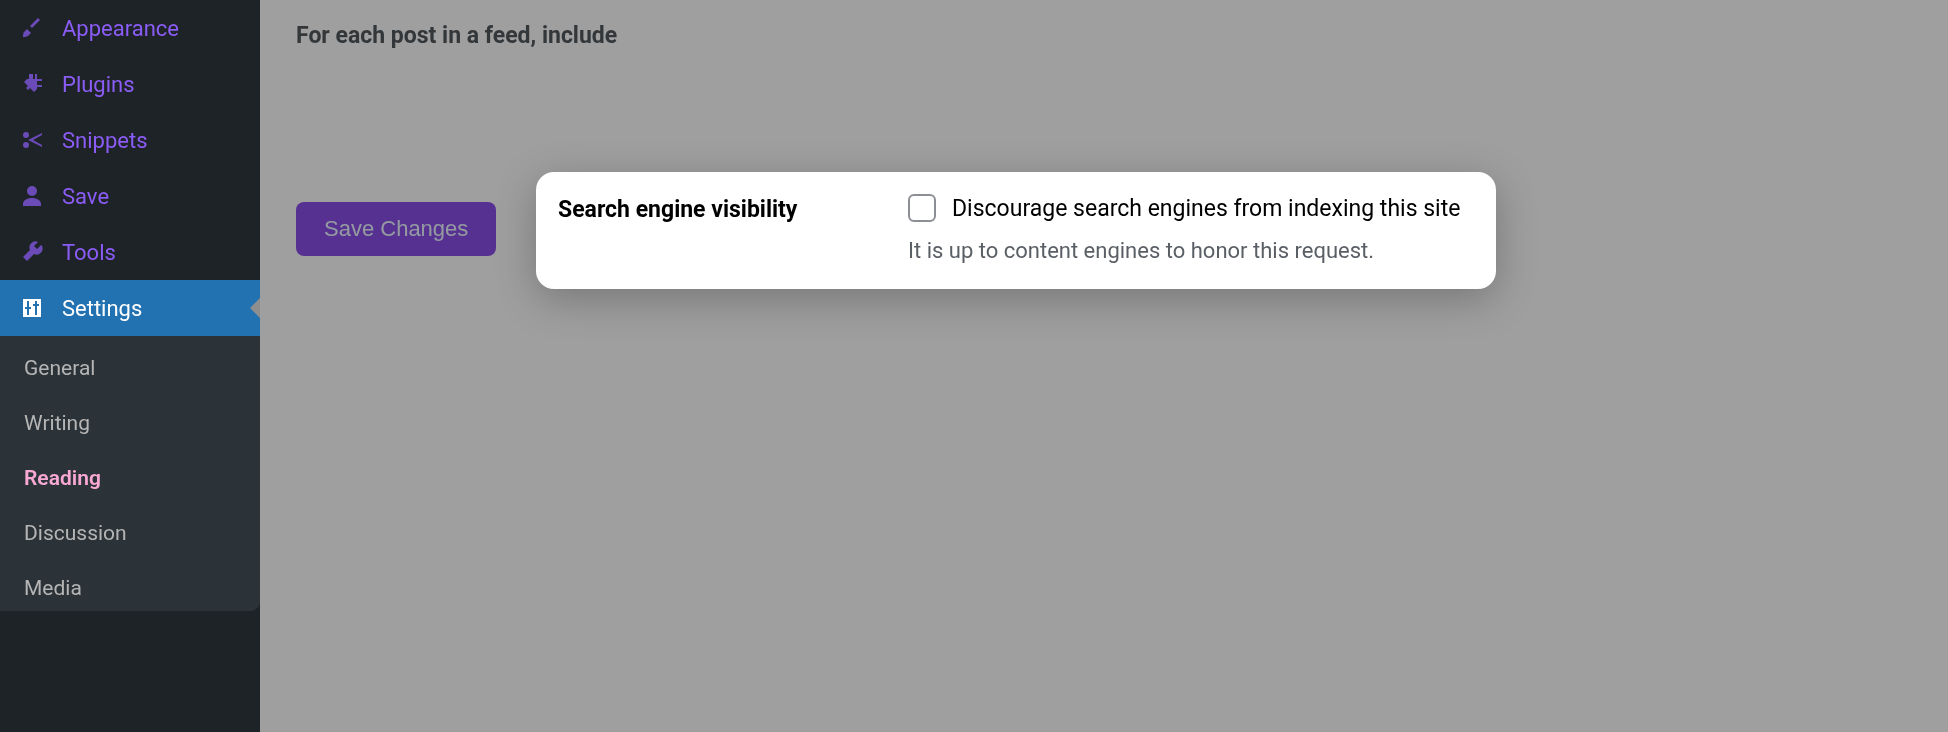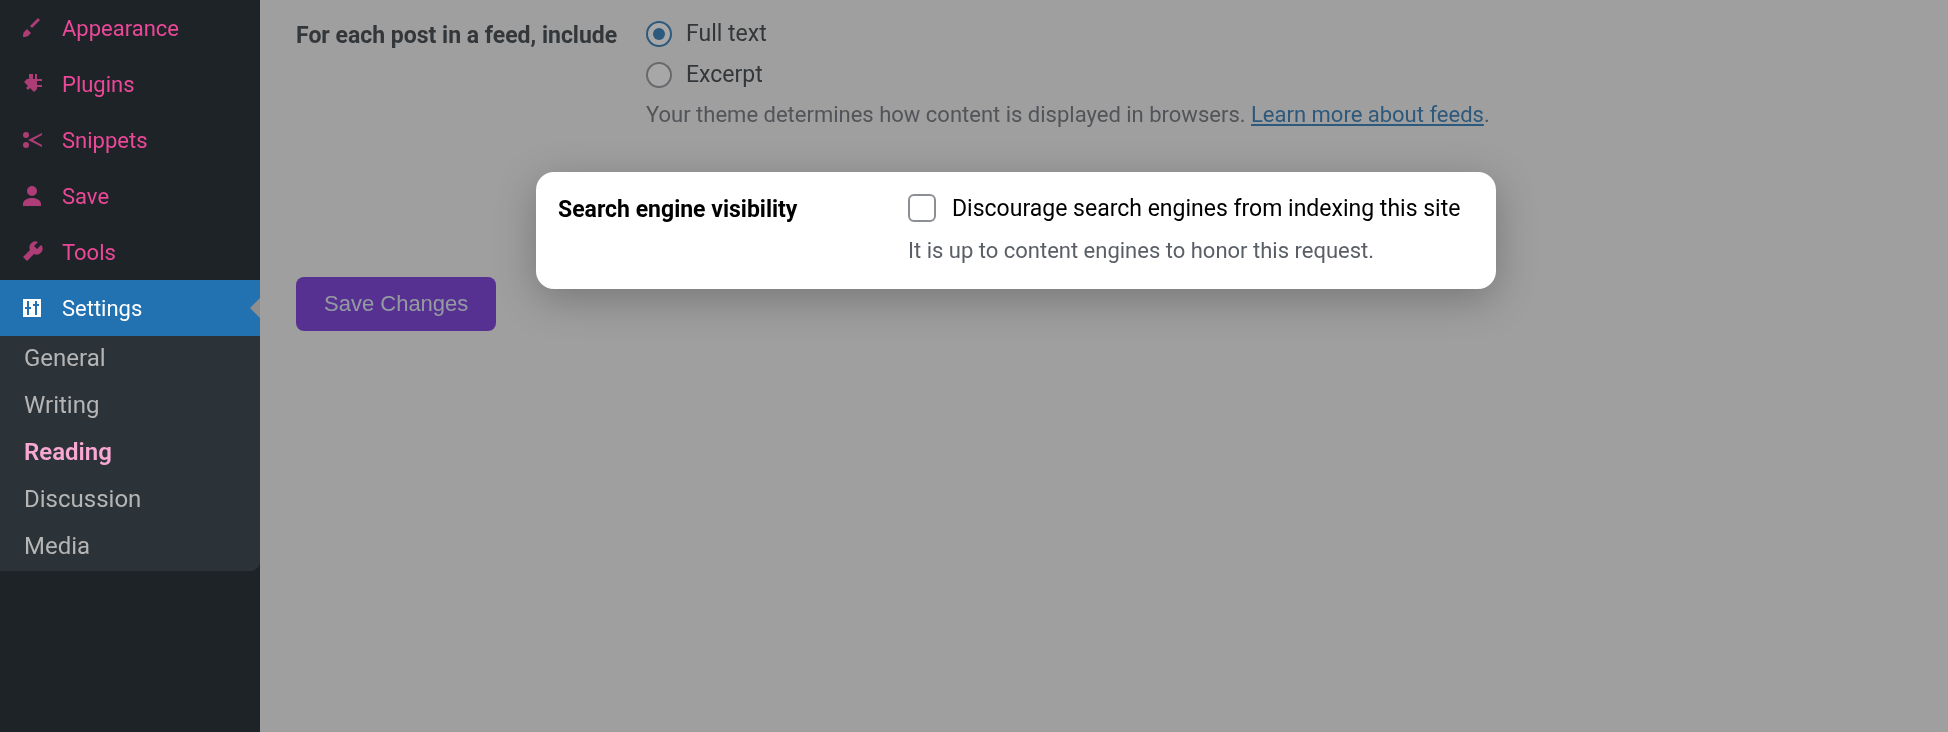--- a/index.html
+++ b/index.html
@@ -11,21 +11,21 @@
     width: 260px;
     background: #1d2327;
     color: #f0f0f1;
     height: 100%;
     flex-shrink: 0;
   }
   .menu-item {
     display: flex;
     align-items: center;
     padding: 14px 18px;
-    color: #ec4899;
+    color: #8b5cf6;
     font-size: 22px;
     cursor: pointer;
   }
   .menu-item .icon {
     width: 28px;
     height: 28px;
     margin-right: 16px;
     opacity: 0.7;
     display: flex;
     align-items: center;
@@ -45,22 +45,22 @@
     transform: translateY(-50%);
     border-top: 10px solid transparent;
     border-bottom: 10px solid transparent;
     border-right: 10px solid #8e8e8e;
   }
   .submenu {
     background: #2c3338;
     border-radius: 0 0 10px 0;
   }
   .sub-item {
-    padding: 8px 20px 11px 24px;
-    font-size: 24px;
+    padding: 20px 20px 11px 24px;
+    font-size: 21px;
     color: #b5b5b5;
     cursor: pointer;
   }
   .sub-item.current {
     color: #f9a8d4;
     font-weight: 600;
   }
 
   
   .main {
@@ -227,33 +227,20 @@
     <div class="sub-item">Media</div>
   </div>
 </div>
 
 <div class="main">
 
   <div class="content">
     
     <div class="form-row">
       <div class="form-label">For each post in a feed, include</div>
-      <div class="form-field">
-        <div class="radio-row">
-          <span class="radio checked"></span>
-          <span>Full text</span>
-        </div>
-        <div class="radio-row">
-          <span class="radio"></span>
-          <span>Excerpt</span>
-        </div>
-        <div class="desc">
-          <span>Your theme determines how content is displayed in browsers. </span><a href="#" class="link">Learn more about feeds</a><span>.</span>
-        </div>
-      </div>
     </div>
 
     
     <div class="form-row" style="visibility:hidden; height:110px;"></div>
 
     <button class="save-btn">Save Changes</button>
   </div>
 
   <div class="dim-overlay"></div>
 

